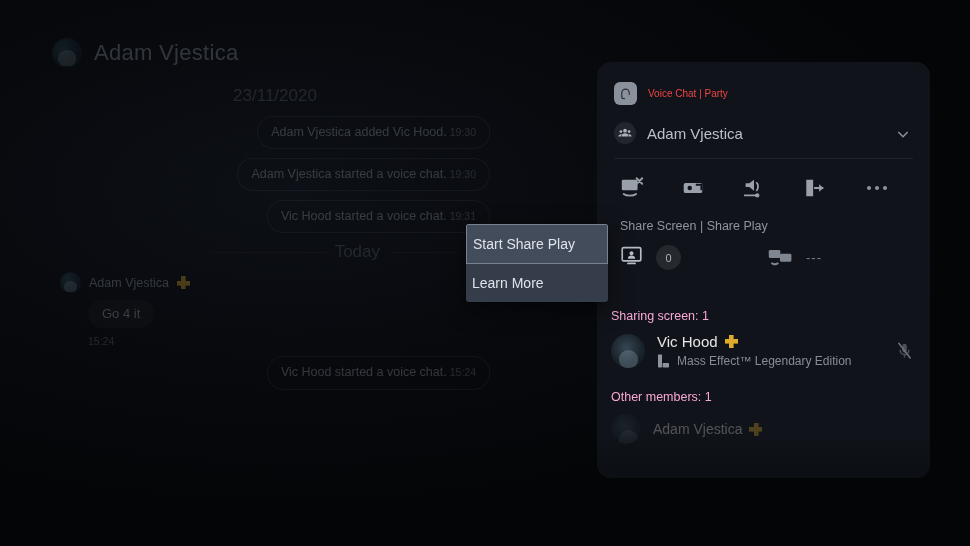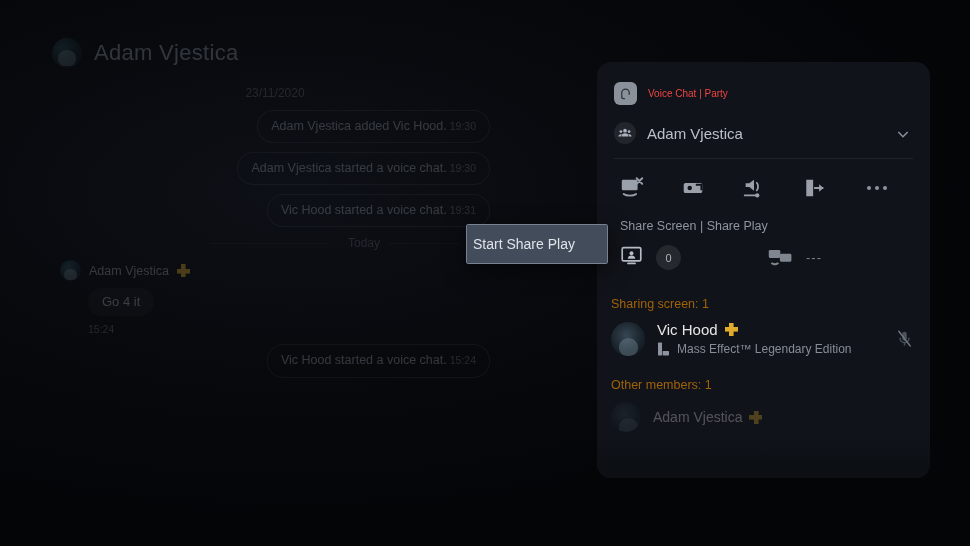--- a/index.html
+++ b/index.html
@@ -37,21 +37,21 @@
   #header .h-title {
     font-size: 22px; color: #8f99a6; letter-spacing: .3px; font-weight: 400;
   }
 
   
   #chat {
     position: absolute; left: 60px; top: 80px;
     width: 430px;
   }
   .day-sep {
-    text-align: center; font-size: 12px; color: #5d646e;
+    text-align: center; font-size: 17px; color: #5d646e;
     margin: 6px 0 10px 0; position: relative;
   }
   .day-sep.today { text-align: right; padding-right: 110px; }
   .day-sep.today::before {
     content: ""; position: absolute; right: 160px; top: 50%;
     width: 120px; height: 1px; background: rgba(255,255,255,.07);
   }
   .day-sep.today::after {
     content: ""; position: absolute; right: 30px; top: 50%;
     width: 72px; height: 1px; background: rgba(255,255,255,.07);
@@ -165,21 +165,21 @@
   .p-counts { display: flex; align-items: center; padding: 11px 0 0 23px; }
   .cnt-badge {
     width: 25px; height: 25px; border-radius: 50%;
     background: rgba(255,255,255,.09);
     display: flex; align-items: center; justify-content: center;
     font-size: 11px; color: #aab1bb; margin-left: 13px;
   }
   .cnt-dash { font-size: 13px; color: #7b828c; margin-left: 13px; letter-spacing: 1px; }
   .cnt-group2 { display: flex; align-items: center; margin-left: 86px; }
 
-  .p-group-title { margin: 26px 0 0 14px; font-size: 12.5px; color: #a16207; }
+  .p-group-title { margin: 38px 0 0 14px; font-size: 12.5px; color: #f9a8d4; }
 
   .member {
     display: flex; align-items: center; padding: 10px 14px 0 14px; position: relative;
   }
   .m-avatar {
     width: 34px; height: 34px; border-radius: 50%; flex: none;
     background: radial-gradient(circle at 45% 40%, #364653 0%, #1a242c 55%, #0d1318 100%);
     position: relative; overflow: hidden;
   }
   .m-avatar::after {
@@ -245,20 +245,21 @@
 
     <div class="sysrow" style="margin-top:9px">
       <div class="sysmsg">
         <div class="line"><span>Vic Hood started a voice chat.</span><span class="tm">15:24</span></div>
       </div>
     </div>
   </div>
 
   <div id="ctxmenu">
     <div class="ctx-item selected">Start Share Play</div>
+    <div class="ctx-item">Learn More</div>
   </div>
 
   <div id="party">
 
     <div class="p-head">
       <div class="p-head-icon">
         <svg width="15" height="15" viewBox="0 0 24 24" fill="none" stroke="#2c3038" stroke-width="2">
           <path d="M18 14V11a6 6 0 1 0-12 0v3"></path>
           <path d="M6 14v3a3 3 0 0 0 3 3h2"></path>
         </svg>

